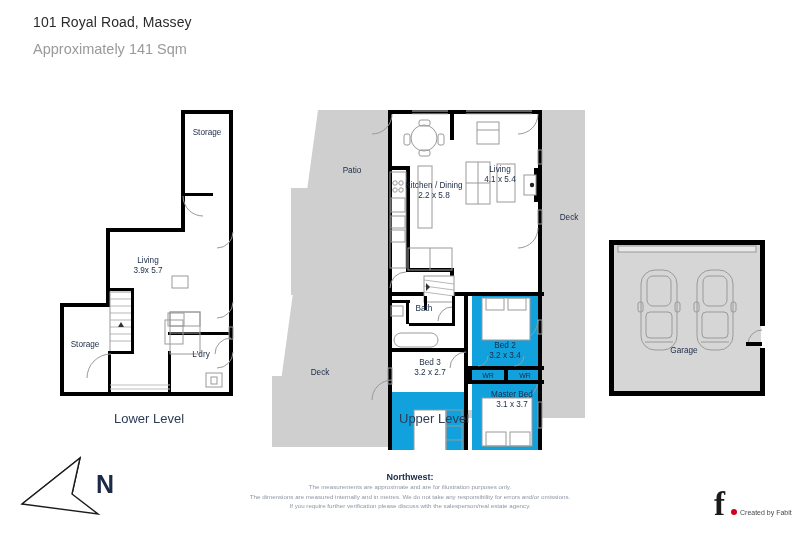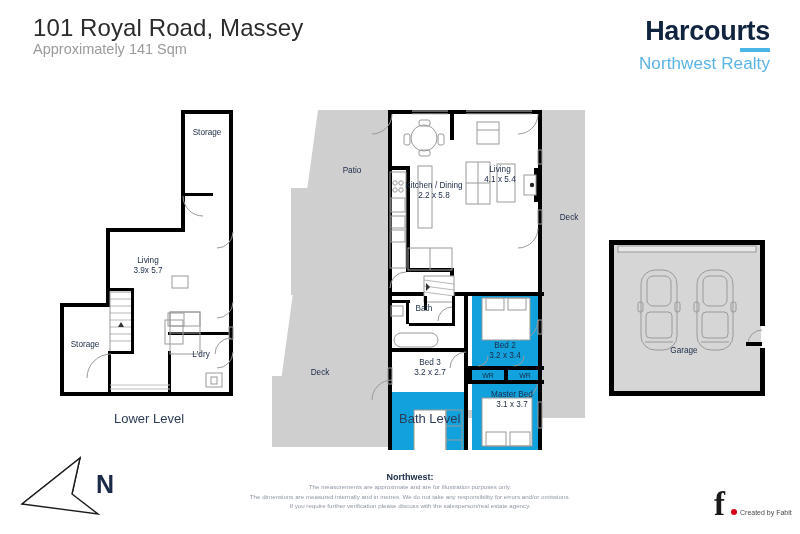--- a/index.html
+++ b/index.html
@@ -1,21 +1,21 @@
 <!DOCTYPE html>
 <html><head>
 <meta charset="utf-8">
 <style>
   html,body{margin:0;padding:0;background:#ffffff;}
   body{width:800px;height:534px;position:relative;overflow:hidden;
        font-family:"Liberation Sans","DejaVu Sans",sans-serif;}
 
   
   #header{position:absolute;left:0;top:0;width:800px;height:86px;}
-  #title{position:absolute;left:33px;top:14px;font-size:24px;color:#2b2b2b;
+  #title{position:absolute;left:33px;top:14px;font-size:14px;color:#2b2b2b;
          letter-spacing:.1px;white-space:nowrap;}
   #subtitle{position:absolute;left:33px;top:41px;font-size:14.5px;color:#9a9a9a;
             white-space:nowrap;}
 
   #logo{position:absolute;right:30px;top:16px;text-align:right;}
   #logo-main{font-size:27px;font-weight:bold;color:#10233f;letter-spacing:-.3px;
              line-height:30px;}
   #logo-bar{width:30px;height:4px;background:#4ab6e8;margin:2px 0 2px auto;}
   #logo-sub{font-size:17px;color:#5ab4e4;line-height:20px;letter-spacing:.1px;}
 
@@ -48,25 +48,20 @@
   #fabit-txt{position:absolute;left:26px;top:17px;font-size:7px;color:#4a4a4a;
              white-space:nowrap;}
 </style>
 </head>
 <body>
 
 <div id="header">
   <div id="title">101 Royal Road, Massey</div>
   <div id="subtitle">Approximately 141 Sqm</div>
 
-  <div id="logo">
-    <div id="logo-main">Harcourts</div>
-    <div id="logo-bar"></div>
-    <div id="logo-sub">Northwest Realty</div>
-  </div>
 </div>
 
 <div id="plan">
 <svg width="800" height="370" viewBox="0 0 800 370" xmlns="http://www.w3.org/2000/svg">
   <defs>
     <style>
       .wall  { fill:#000; }
       .fixt  { fill:none; stroke:#9a9a9a; stroke-width:1; }
       .fixtw { fill:#fff; stroke:#9a9a9a; stroke-width:1; }
       .door  { fill:none; stroke:#9a9a9a; stroke-width:1; }
@@ -326,21 +321,21 @@
       <rect x="731" y="222" width="5" height="10" rx="2"></rect>
       <path d="M701,262 h28"></path>
     </g>
 
     <text class="rlab" x="684" y="273">Garage</text>
   </g>
 </svg>
 </div>
 
 <div class="level-cap" id="cap-lower">Lower Level</div>
-<div class="level-cap" id="cap-upper">Bath Level</div>
+<div class="level-cap" id="cap-upper">Upper Level</div>
 
 <div id="compass">
   <svg width="120" height="76" viewBox="0 0 120 76" xmlns="http://www.w3.org/2000/svg">
     <polygon points="62,6 4,52 54,42" fill="#ffffff" stroke="#1b1b1b" stroke-width="1.4"></polygon>
     <polygon points="62,6 54,42 80,62 4,52" fill="#ffffff" stroke="#1b1b1b" stroke-width="1.4"></polygon>
   </svg>
   <div class="n">N</div>
 </div>
 
 <div id="disclaimer">

